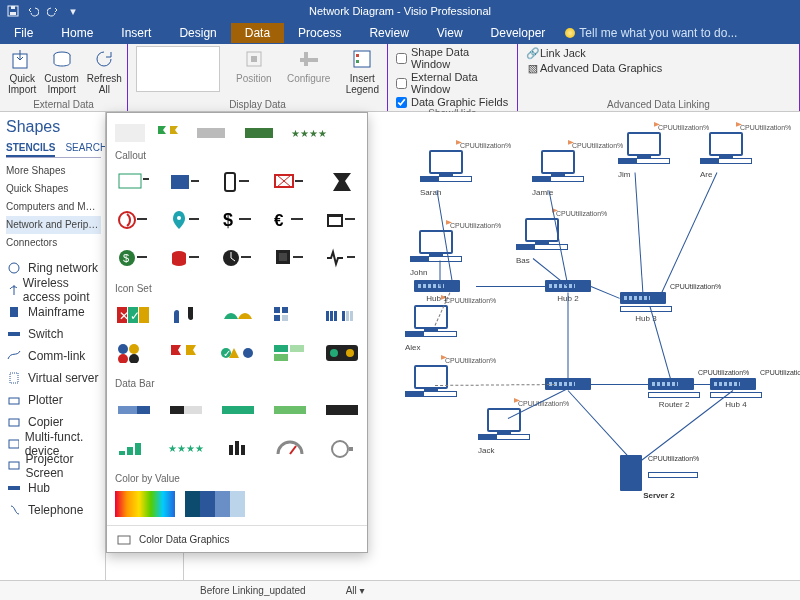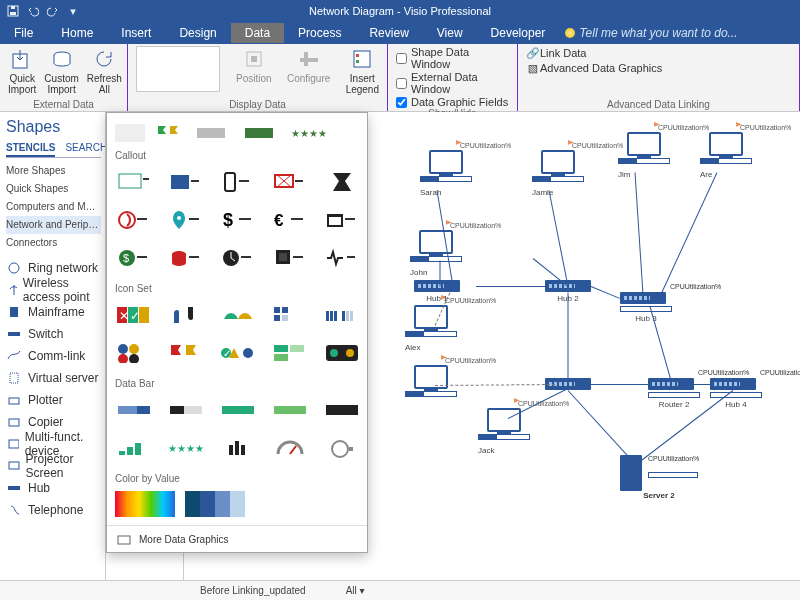--- a/index.html
+++ b/index.html
@@ -7,22 +7,22 @@
 
 
 .titlebar { height: 22px; background: #2b579a; color: #fff; display: flex; align-items: center; padding: 0 6px; font-size: 11px; }
 .tb-left { display: flex; gap: 6px; align-items: center; }
 .tb-icon { width: 14px; height: 14px; display: inline-flex; align-items: center; justify-content: center; opacity: .9; }
 .tb-title { position: absolute; left: 50%; transform: translateX(-50%); }
 
 
 .menubar { height: 22px; background: #2b579a; color: #fff; display: flex; align-items: center; font-size: 12px; }
 .menubar .mitem { padding: 3px 14px; cursor: default; }
-.menubar .mitem.sel { background: #737373; }
-.menubar .tell { color: #cfe0f4; margin-left: 6px; display: flex; align-items: center; gap: 4px; font-style: italic; }
+.menubar .mitem.sel { background: #a16207; }
+.menubar .tell { color: #cfe0f4; margin-left: 6px; display: flex; align-items: center; gap: 4px; }
 .bulb { width: 10px; height: 10px; border-radius: 50%; background: radial-gradient(#ffe89a,#f0c000); display: inline-block; }
 
 
 .ribbon { background:#f3f3f3; border-bottom:1px solid #c9c9c9; display:flex; height:68px; }
 .rgroup { border-right:1px solid #6d28d9; padding:2px 8px 0 8px; display:flex; flex-direction:column; justify-content:space-between; }
 .rgroup .glabel { text-align:center; font-size:10px; color:#666; padding-bottom:1px; }
 .rgbody { display:flex; gap:8px; align-items:flex-start; }
 .bigbtn { display:flex; flex-direction:column; align-items:center; gap:1px; font-size:10px; line-height:11px; text-align:center; width:42px; }
 .bigbtn .iconbox { width:26px; height:26px; display:flex; align-items:center; justify-content:center; }
 .linklist { display:flex; flex-direction:column; gap:1px; font-size:11px; }
@@ -212,21 +212,21 @@
       <label>
           <input type="checkbox" checked="" style="">
           <span>Data Graphic Fields</span>
         </label>
     </div>
     <div class="glabel">Show/Hide</div>
   </div>
 
   <div class="rgroup" style="flex:1">
     <div class="linklist">
-      <div><span class="linkicon">🔗</span><span>Link Data</span></div>
+      <div><span class="linkicon">🔗</span><span>Link Jack</span></div>
       <div><span class="linkicon">▧</span><span>Advanced Data Graphics</span></div>
     </div>
     <div class="glabel">Advanced Data Linking</div>
   </div>
 </div>
 
 <div class="main">
 
   <div class="shapes">
     <h2>Shapes</h2>
@@ -375,20 +375,27 @@
         <div class="mon"></div>
         <div class="bar"></div>
         <div class="lbl">Are</div>
       </div>
       <div class="node" style="left: 226px; top: 118px;">
         <div class="flag"></div>
         <div class="tag">CPUUtilization%</div>
         <div class="mon"></div>
         <div class="bar"></div>
         <div class="lbl">John</div>
+      </div>
+      <div class="node" style="left: 332px; top: 106px;">
+        <div class="flag"></div>
+        <div class="tag">CPUUtilization%</div>
+        <div class="mon"></div>
+        <div class="bar"></div>
+        <div class="lbl">Bas</div>
       </div>
       <div class="node" style="left: 221px; top: 193px;">
         <div class="flag"></div>
         <div class="tag">CPUUtilization%</div>
         <div class="mon"></div>
         <div class="bar"></div>
         <div class="lbl">Alex</div>
       </div>
       <div class="node" style="left: 294px; top: 296px;">
         <div class="flag"></div>
@@ -740,15 +747,15 @@
         <div style="flex:1;background:#0c4a6e"></div>
         <div style="flex:1;background:#2b579a"></div>
         <div style="flex:1;background:#6a8fc7"></div>
         <div style="flex:1;background:#bcd4ea"></div>
       </div>
   </div>
   <div class="footer">
     <svg width="14" height="14">
         <rect x="1" y="4" width="12" height="8" fill="none" stroke="#666"></rect>
       </svg>
-    <span>More Data Graphics</span>
+    <span>Color Data Graphics</span>
   </div>
 </div>
 
 </body></html>

